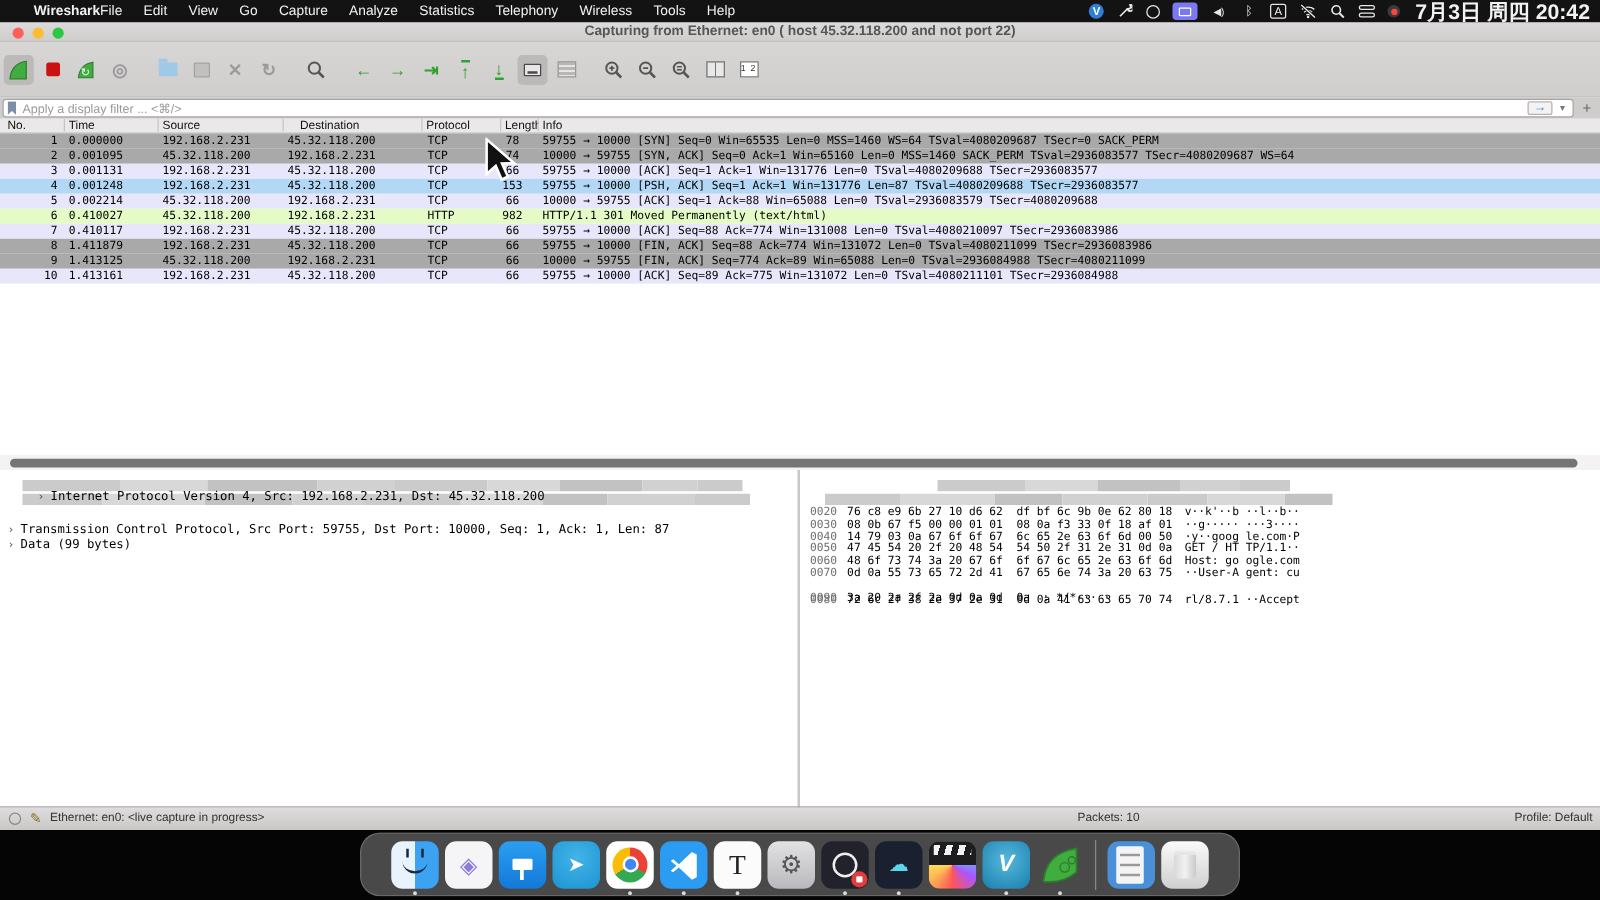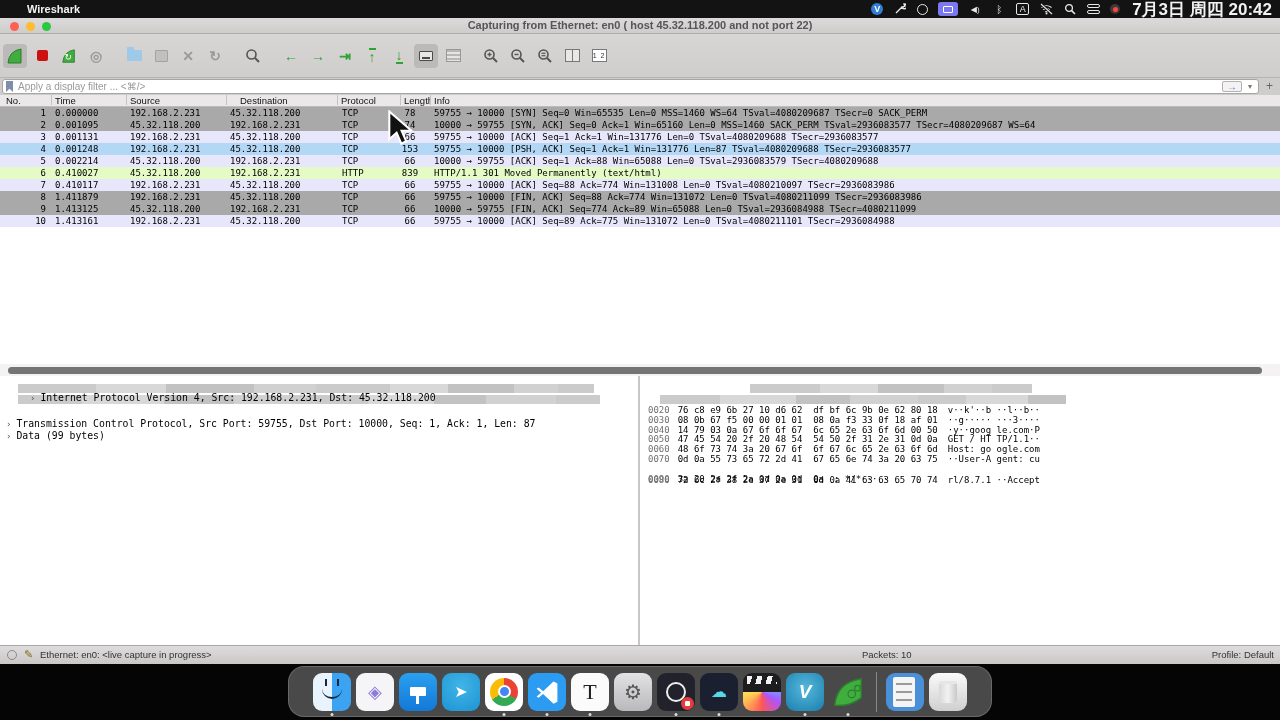--- a/index.html
+++ b/index.html
@@ -148,20 +148,33 @@
   .t-trash .can { width:18px; height:22px; background:linear-gradient(90deg,#d8d8d8,#f2f2f2,#c8c8c8); border-radius:2px 2px 4px 4px; border-top:3px solid #e6e6e6; }
 </style>
 </head>
 <body>
 
 <div id="screen">
 
   <div id="menubar">
     <span class="apple"></span>
     <span class="appname">Wireshark</span>
+    <span id="menu-items" style="display:flex">
+        <span class="mitem">File</span>
+        <span class="mitem">Edit</span>
+        <span class="mitem">View</span>
+        <span class="mitem">Go</span>
+        <span class="mitem">Capture</span>
+        <span class="mitem">Analyze</span>
+        <span class="mitem">Statistics</span>
+        <span class="mitem">Telephony</span>
+        <span class="mitem">Wireless</span>
+        <span class="mitem">Tools</span>
+        <span class="mitem">Help</span>
+      </span>
     <div id="mb-right">
       <span class="st-ico st-v">V</span>
       <span class="st-ico">
         <svg width="12" height="12" viewBox="0 0 12 12">
             <path d="M2 10 L8 4 M8 4 a2.4 2.4 0 1 0 2-3 l1 2 -2 1z" stroke="#e8e8e8" stroke-width="1.4" fill="none"></path>
           </svg>
       </span>
       <span class="st-ico st-obs"></span>
       <span class="st-rec">
           <span class="scr"></span>
@@ -361,21 +374,21 @@
           <span class="c-proto">TCP</span>
           <span class="c-len">66</span>
           <span class="c-info">10000 → 59755 [ACK] Seq=1 Ack=88 Win=65088 Len=0 TSval=2936083579 TSecr=4080209688</span>
         </div>
         <div class="prow" style="background: rgb(228, 251, 197);">
           <span class="c-no">6</span>
           <span class="c-time">0.410027</span>
           <span class="c-src">45.32.118.200</span>
           <span class="c-dst">192.168.2.231</span>
           <span class="c-proto">HTTP</span>
-          <span class="c-len">839</span>
+          <span class="c-len">982</span>
           <span class="c-info">HTTP/1.1 301 Moved Permanently  (text/html)</span>
         </div>
         <div class="prow" style="background: rgb(231, 230, 251);">
           <span class="c-no">7</span>
           <span class="c-time">0.410117</span>
           <span class="c-src">192.168.2.231</span>
           <span class="c-dst">45.32.118.200</span>
           <span class="c-proto">TCP</span>
           <span class="c-len">66</span>
           <span class="c-info">59755 → 10000 [ACK] Seq=88 Ack=774 Win=131008 Len=0 TSval=4080210097 TSecr=2936083986</span>

